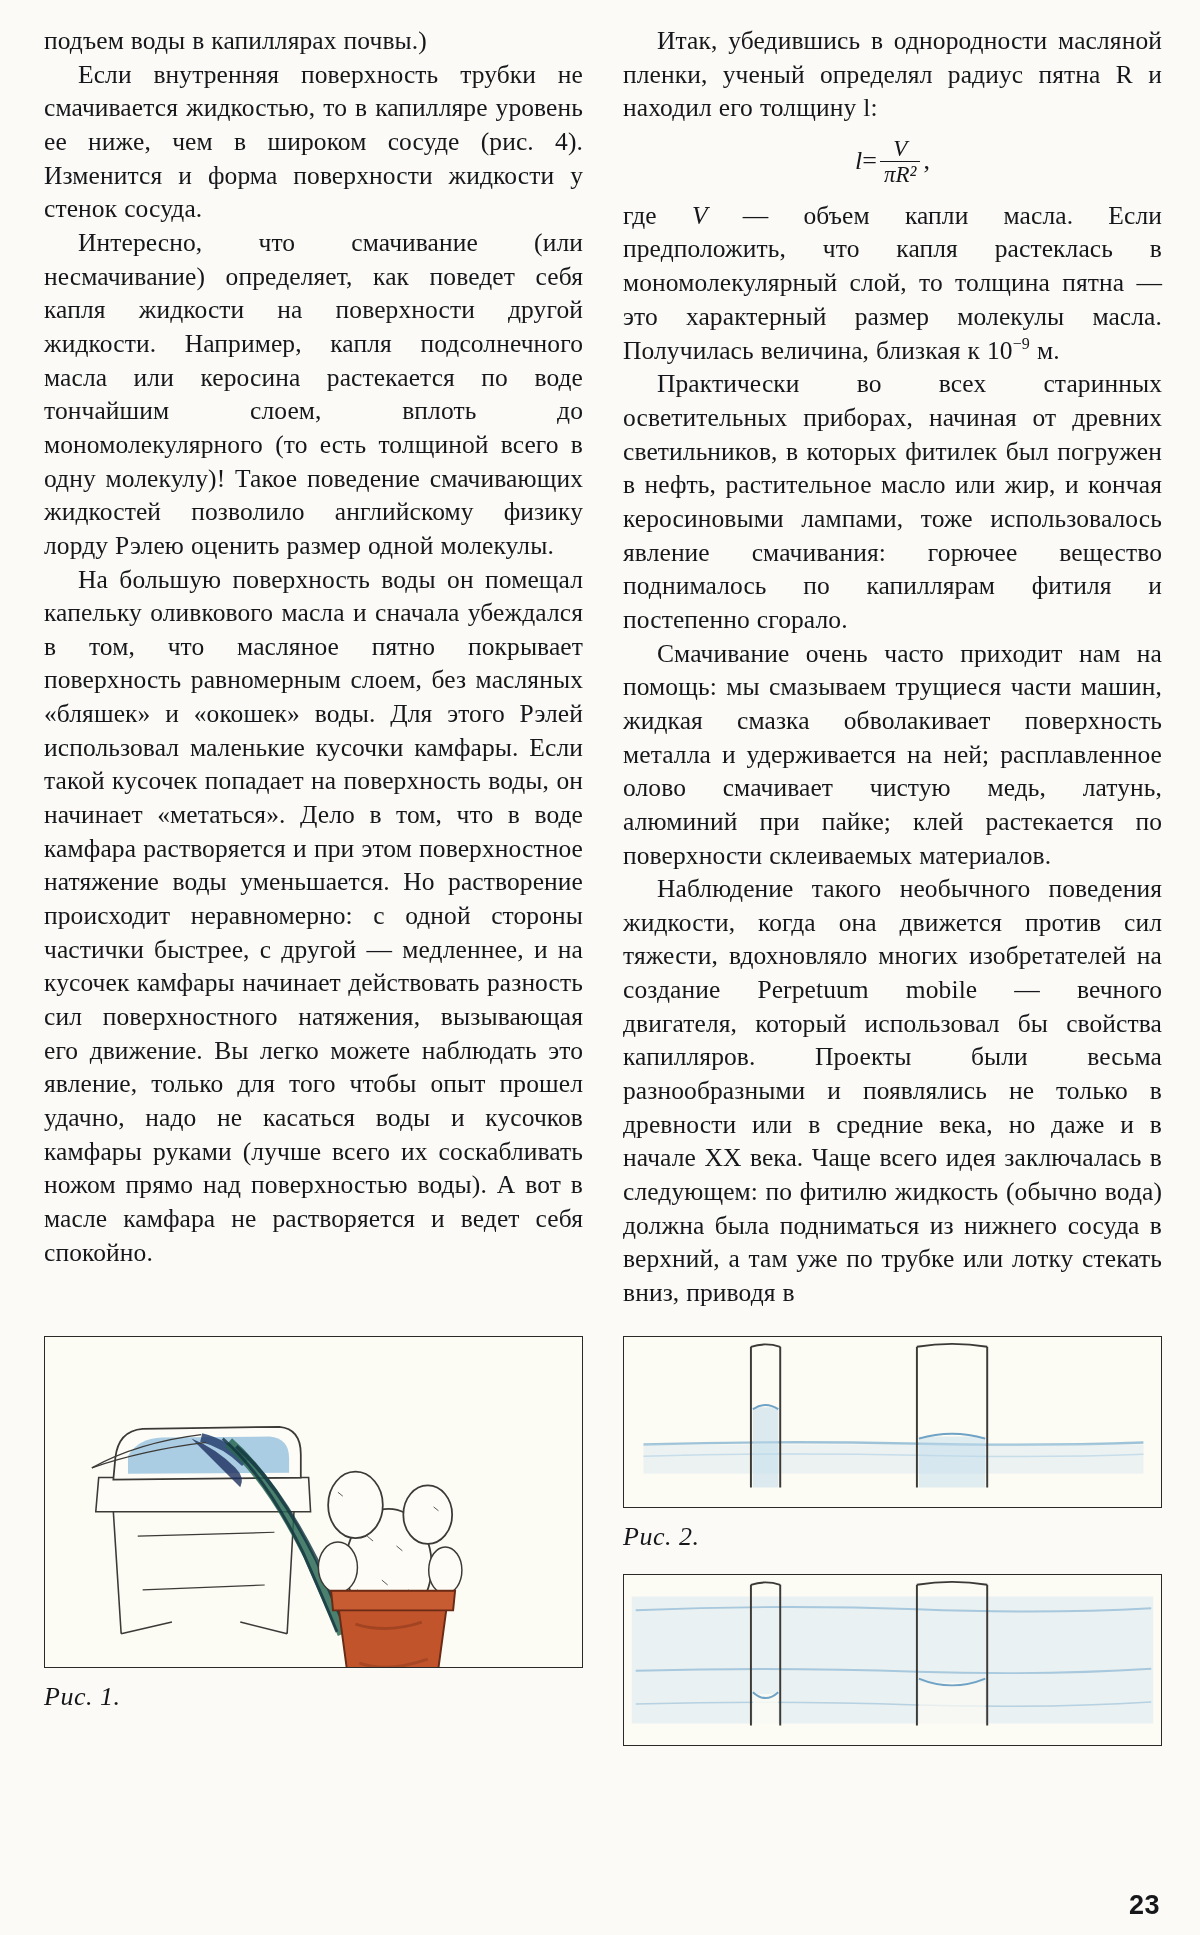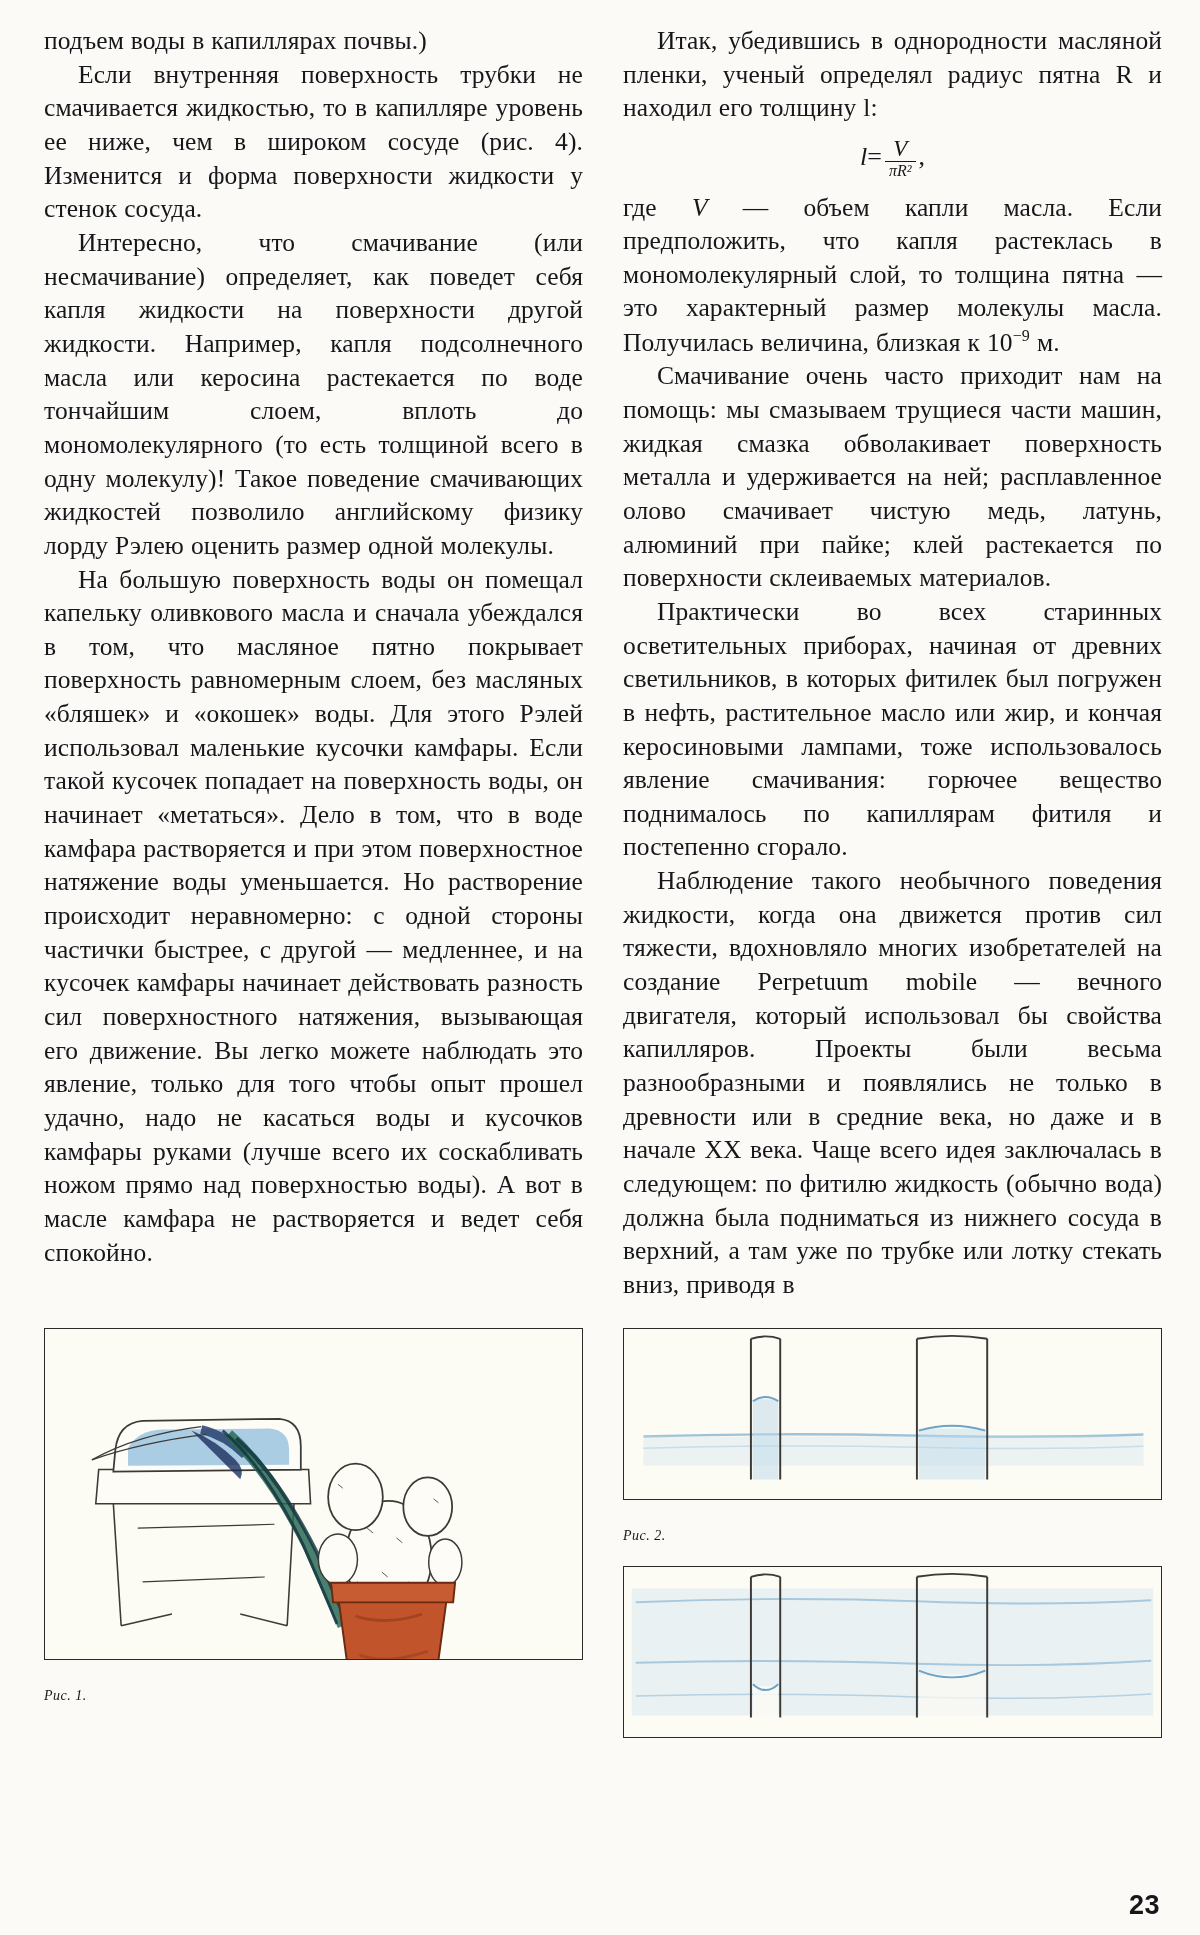--- a/index.html
+++ b/index.html
@@ -53,39 +53,39 @@
   .frac .num {
     display: block;
     font-style: italic;
     font-size: 23px;
     line-height: 1.05;
     padding: 0 4px;
   }
   .frac .den {
     display: block;
     border-top: 1.5px solid #16171a;
-    font-size: 16px;
+    font-size: 23px;
     line-height: 1.15;
     padding: 0 4px;
   }
   .ital { font-style: italic; }
   sup.exp { font-size: 16px; vertical-align: super; }
 
   
   .figures {
     display: flex;
     gap: 40px;
     margin-top: 26px;
     align-items: flex-start;
   }
   .fig-col { width: 550px; }
   .fig-caption {
     font-style: italic;
-    font-size: 14px;
-    margin-top: 28px;
+    font-size: 26px;
+    margin-top: 14px;
     letter-spacing: 0.5px;
   }
   .fig-box {
     border: 1.5px solid #2a2a28;
     background: #fcfbf4;
     position: relative;
     overflow: hidden;
   }
   .fig1 { height: 330px; }
   .fig23 { height: 170px; }
@@ -117,22 +117,22 @@
 
     <div class="col">
       <p>Итак, убедившись в однородности масляной пленки, ученый определял радиус пятна R и находил его толщину l:</p>
 
       <div class="formula">
         <span class="ital">l</span><span>=</span><span class="frac"><span class="num">V</span><span class="den ital">πR²</span></span><span>,</span>
       </div>
 
       <p class="noindent"><span>где </span><span class="ital">V</span><span> — объем капли масла. Если предположить, что капля растеклась в мономолекулярный слой, то толщина пятна — это характерный размер молекулы масла. Получилась величина, близкая к 10</span><sup class="exp">−9</sup><span> м.</span></p>
 
+      <p>Практически во всех старинных осветительных приборах, начиная от древних светильников, в которых фитилек был погружен в нефть, растительное масло или жир, и кончая керосиновыми лампами, тоже использовалось явление смачивания: горючее вещество поднималось по капиллярам фитиля и постепенно сгорало.</p>
       <p>Смачивание очень часто приходит нам на помощь: мы смазываем трущиеся части машин, жидкая смазка обволакивает поверхность металла и удерживается на ней; расплавленное олово смачивает чистую медь, латунь, алюминий при пайке; клей растекается по поверхности склеиваемых материалов.</p>
-      <p>Практически во всех старинных осветительных приборах, начиная от древних светильников, в которых фитилек был погружен в нефть, растительное масло или жир, и кончая керосиновыми лампами, тоже использовалось явление смачивания: горючее вещество поднималось по капиллярам фитиля и постепенно сгорало.</p>
       <p>Наблюдение такого необычного поведения жидкости, когда она движется против сил тяжести, вдохновляло многих изобретателей на создание Perpetuum mobile — вечного двигателя, который использовал бы свойства капилляров. Проекты были весьма разнообразными и появлялись не только в древности или в средние века, но даже и в начале XX века. Чаще всего идея заключалась в следующем: по фитилю жидкость (обычно вода) должна была подниматься из нижнего сосуда в верхний, а там уже по трубке или лотку стекать вниз, приводя в</p>
     </div>
   </div>
 
   <div class="figures">
 
     <div class="fig-col">
       <div class="fig-box fig1">
         <svg viewBox="0 0 550 330" width="100%" height="100%">
           <rect x="0" y="0" width="550" height="330" fill="#fcfbf4"></rect>

